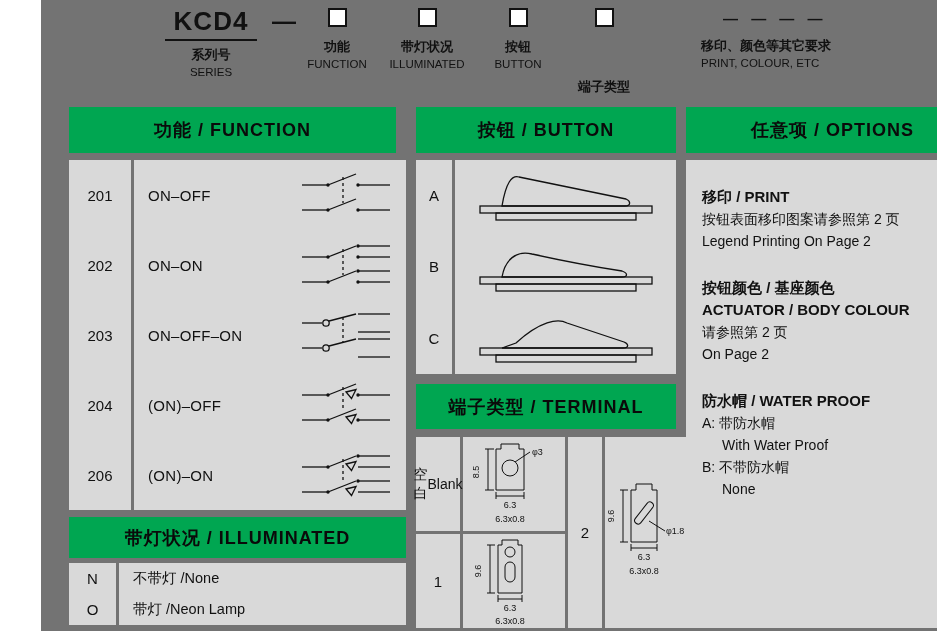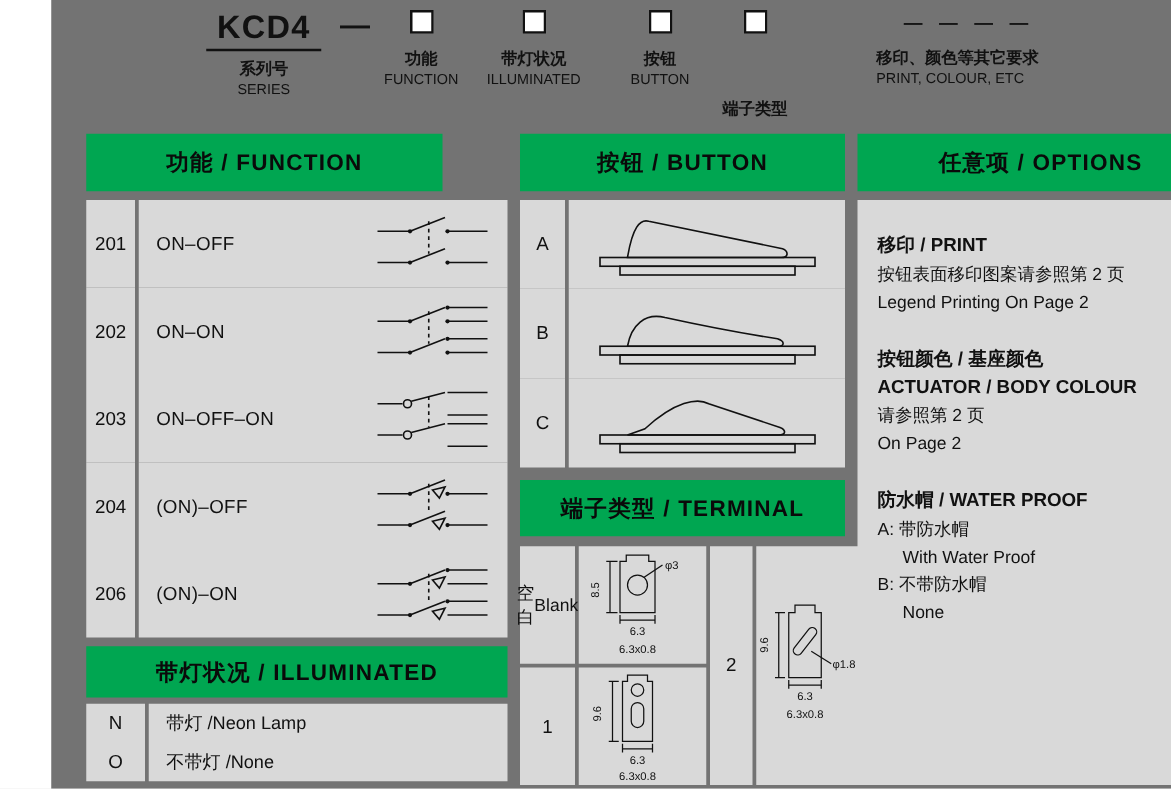--- a/index.html
+++ b/index.html
@@ -16,41 +16,41 @@
   .series { left: 124px; top: 6px; width: 92px; }
   .series-code { font-size: 26px; font-weight: bold; letter-spacing: 1px; line-height: 30px; }
   .series-rule { width: 92px; border-top: 2px solid #111; margin: 3px 0 5px; }
   .lab-cn { font-size: 13px; font-weight: bold; line-height: 17px; white-space: nowrap; }
   .lab-en { font-size: 11.5px; line-height: 15px; margin-top: 2px; white-space: nowrap; }
   .oc-dash { position: absolute; left: 231px; top: 7px; font-size: 24px; font-weight: bold; }
   .box-field { top: 8px; }
   .code-box { width: 19px; height: 19px; border: 2px solid #111; margin-bottom: 11px; background: #fff; }
   .f1 { left: 257px; width: 78px; }
   .f2 { left: 336px; width: 100px; }
-  .f3 { left: 449px; width: 76px; }
+  .f3 { left: 439px; width: 76px; }
   .f4 { left: 516px; width: 94px; gap: 40px; }
   .etc { left: 660px; top: 10px; width: 215px; align-items: flex-start; text-align: left; }
   .etc-dashes { font-size: 15px; font-weight: bold; letter-spacing: 2px; word-spacing: 5px; margin: 0 0 10px 22px; }
 
   
   .ghead {
     position: absolute; height: 46px; background: #00a651; color: #0a0a0a;
     display: flex; align-items: center; justify-content: center;
     font-size: 18px; font-weight: bold; letter-spacing: 1px;
   }
-  .h-func  { left: 28px;  top: 107px; width: 285px; }
+  .h-func  { left: 28px;  top: 107px; width: 327px; }
   .h-btn   { left: 375px; top: 107px; width: 260px; }
   .h-opt   { left: 645px; top: 107px; width: 265px; padding-left: 28px; }
   .h-illum { left: 28px;  top: 517px; width: 337px; height: 41px; }
   .h-term  { left: 375px; top: 384px; width: 260px; height: 45px; }
 
   
   .func-table { position: absolute; left: 28px; top: 160px; width: 337px; height: 350px; display: flex; flex-direction: column; }
   .f-row { flex: 1; display: flex; gap: 3px; }
-  .f-code { width: 39px; background: #d9d9d9; display: flex; align-items: center; justify-content: center; font-size: 15px; }
+  .f-code { width: 62px; background: #d9d9d9; display: flex; align-items: center; justify-content: center; font-size: 15px; }
   .f-body { flex: 1; background: #d9d9d9; display: flex; align-items: center; justify-content: space-between; padding: 0 10px 0 14px; gap: 14px; }
   .f-label { font-size: 15px; letter-spacing: .3px; }
 
   
   .illum-table { position: absolute; left: 28px; top: 563px; width: 337px; height: 62px; display: flex; gap: 3px; }
   .il-codes { width: 47px; background: #d9d9d9; display: flex; flex-direction: column; }
   .il-code { flex: 1; display: flex; align-items: center; justify-content: center; font-size: 15px; }
   .il-labels { flex: 1; background: #d9d9d9; display: flex; flex-direction: column; }
   .il-label { flex: 1; display: flex; align-items: center; padding-left: 14px; font-size: 14.5px; }
 
@@ -262,22 +262,22 @@
     </div>
 
   </div>
 
   <div class="illum-table">
     <div class="il-codes">
       <div class="il-code">N</div>
       <div class="il-code">O</div>
     </div>
     <div class="il-labels">
+      <div class="il-label">不带灯 /None</div>
       <div class="il-label">带灯 /Neon Lamp</div>
-      <div class="il-label">不带灯 /None</div>
     </div>
   </div>
 
   <div class="btn-table">
 
     <div class="b-row">
       <div class="b-code">A</div>
       <div class="b-body">
         <svg width="200" height="54" viewBox="0 0 200 54">
           <g stroke="#111" stroke-width="1.3" fill="none">

